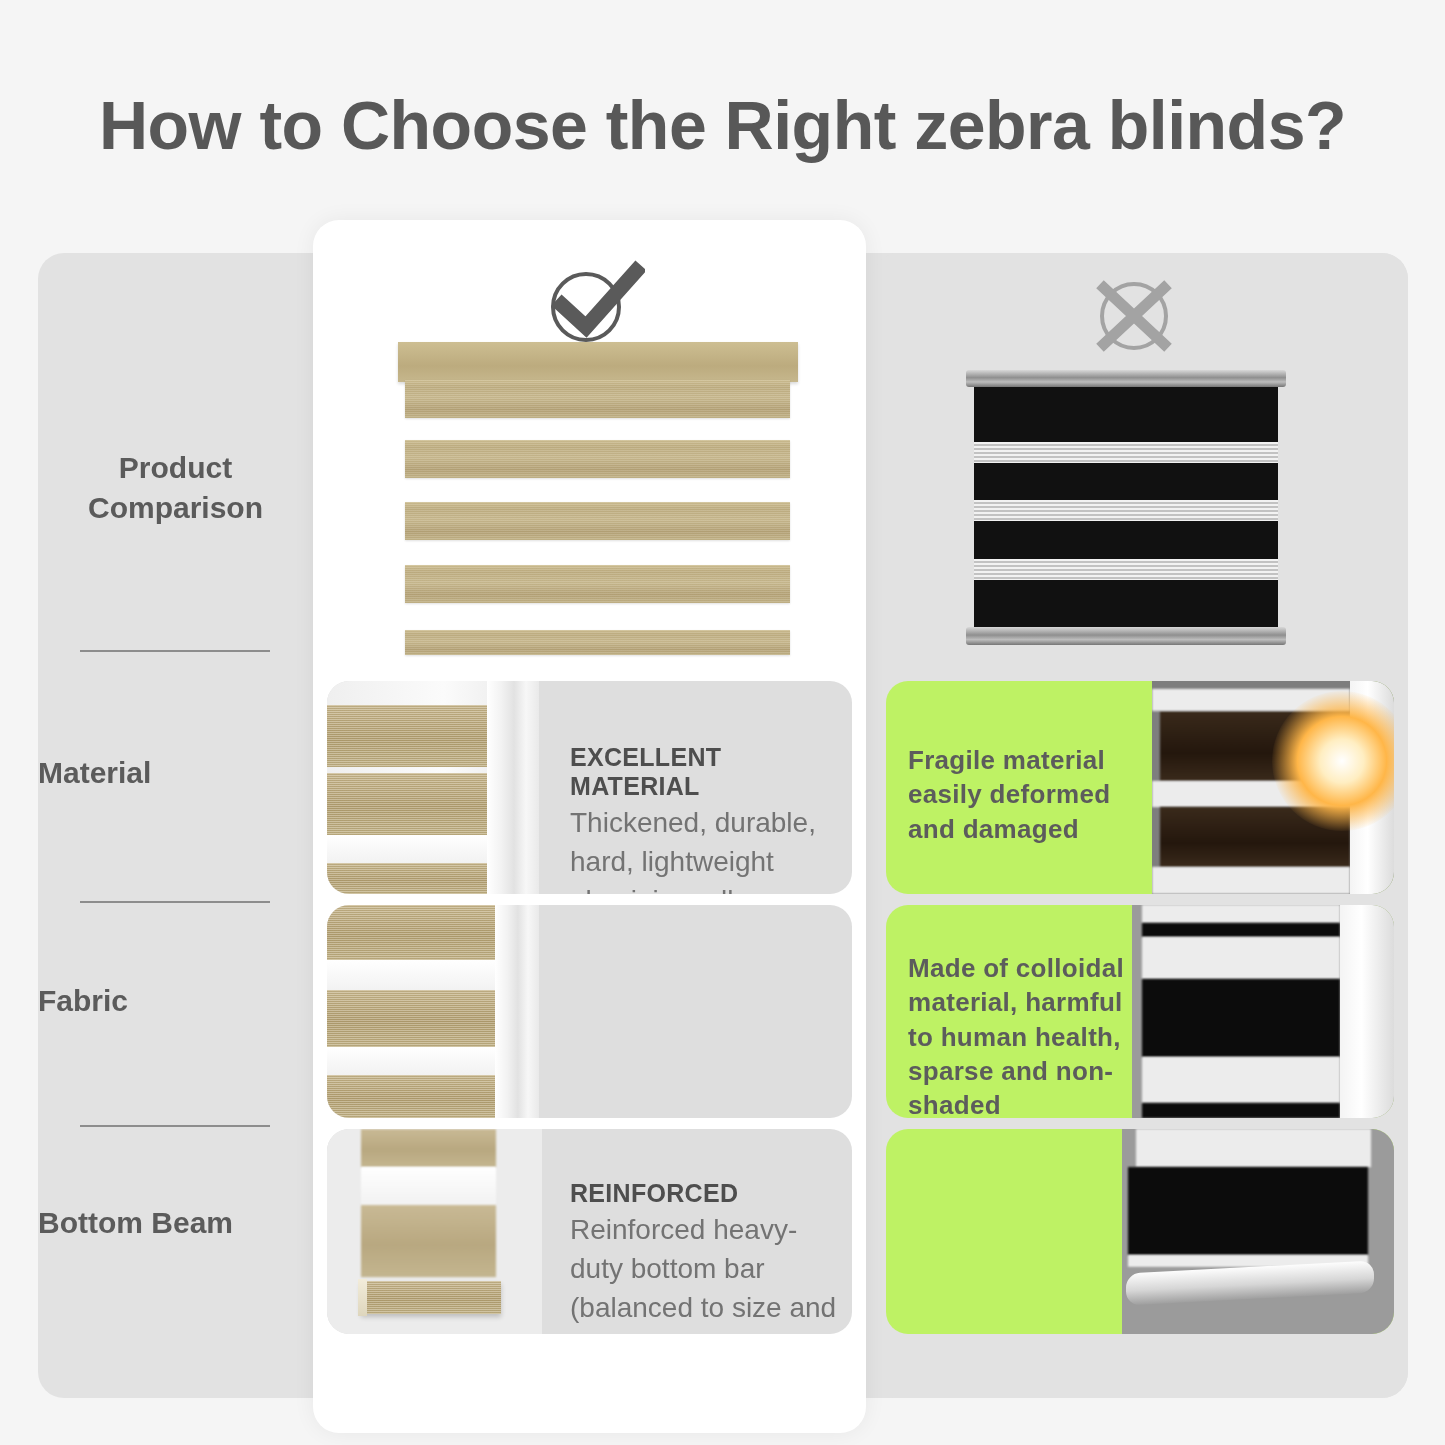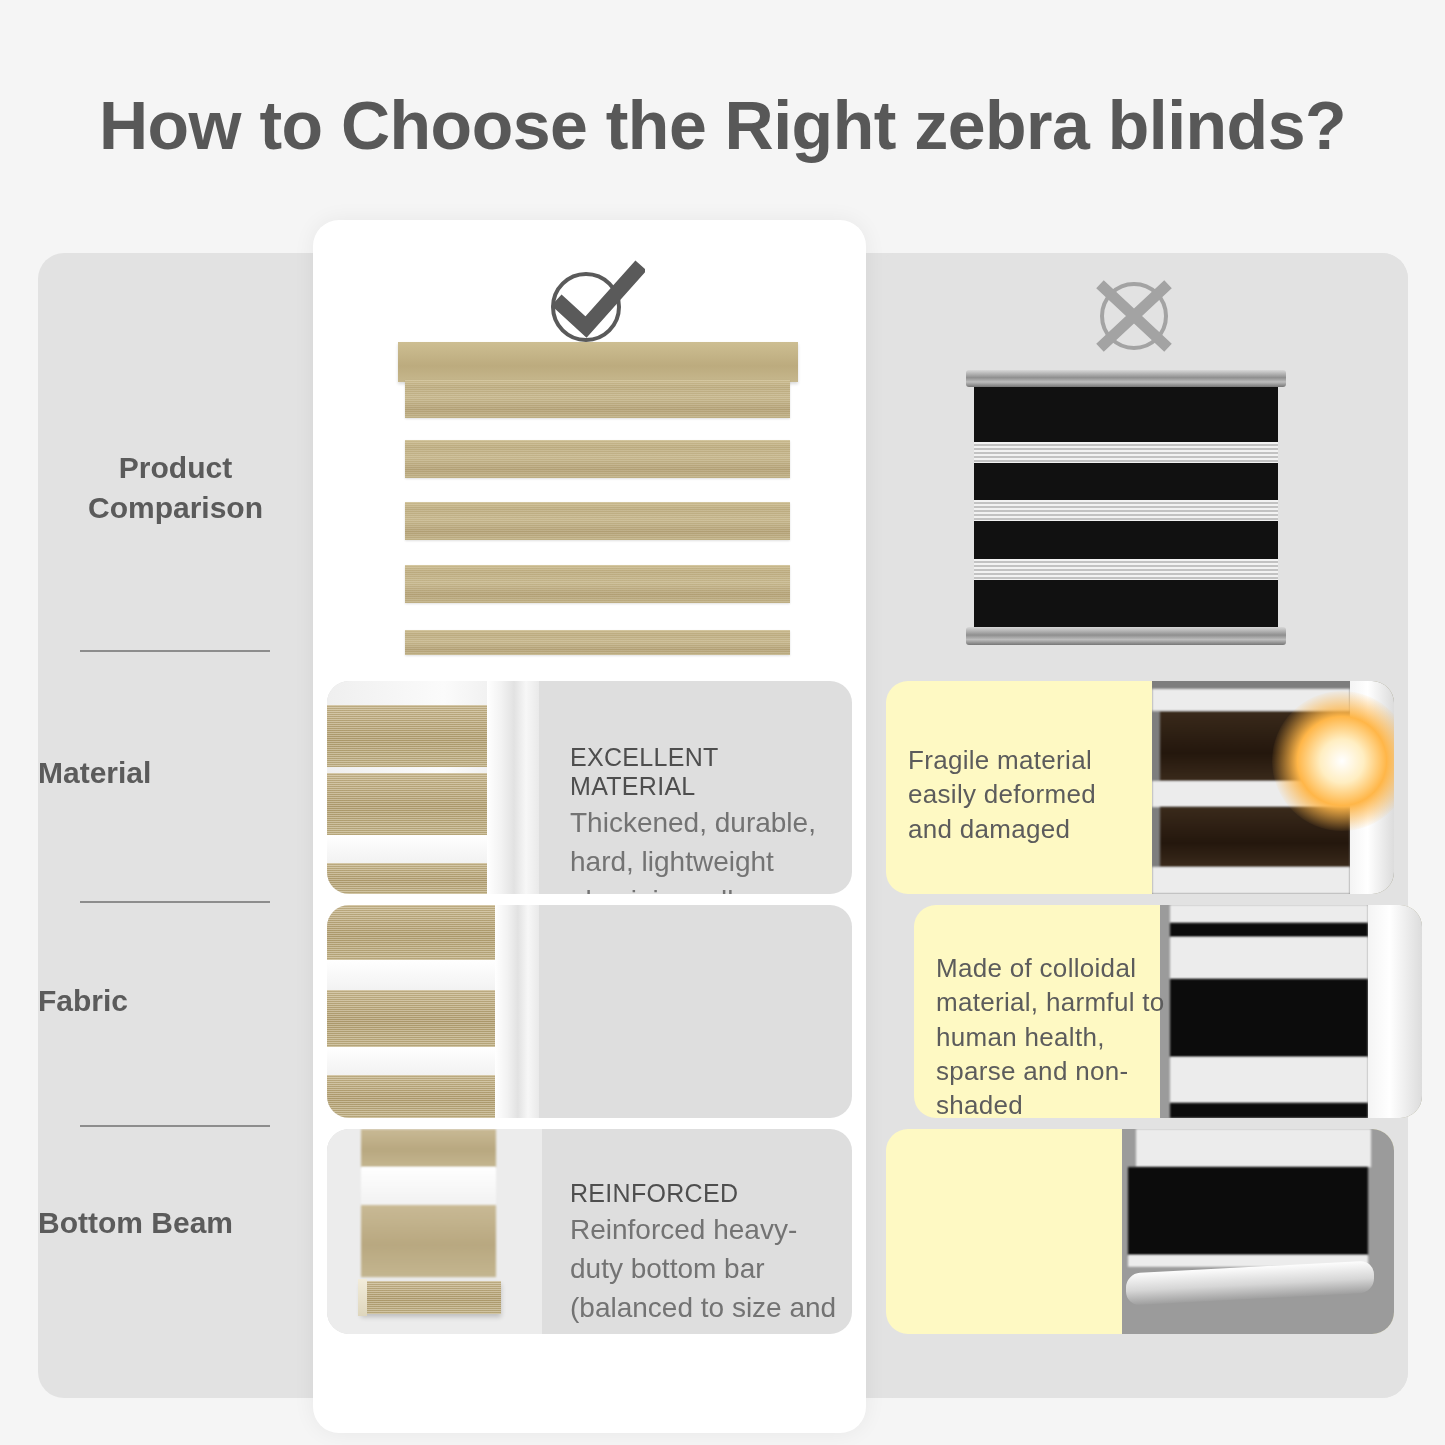--- a/index.html
+++ b/index.html
@@ -58,23 +58,23 @@
   .headrail{
     position:absolute;left:85px;top:12px;width:400px;height:40px;
     background:linear-gradient(180deg,#cdbe92,#bcab7e 60%,#c6b78d);
     box-shadow:0 2px 3px rgba(0,0,0,.15);
   }
   
   .fcard{
     position:absolute;border-radius:22px;overflow:hidden;
   }
   .fcard.good{background:#dedede;}
-  .fcard.bad{background:#fef9c3;}
+  .fcard.bad{background:#bef264;}
   .fcard .txt{position:absolute;}
-  .f-title{font-size:25px;font-weight:normal;color:#4e4e4e;letter-spacing:.3px;}
+  .f-title{font-size:25px;font-weight:bold;color:#4e4e4e;letter-spacing:.3px;}
   .f-title.bad{font-size:26px;color:#5c5c5c;line-height:1.32;}
   .f-body{font-size:28px;color:#737373;line-height:1.4;margin-top:2px;}
   .photo{position:absolute;top:0;bottom:0;overflow:hidden;}
   
   .win-frame{
     position:absolute;inset:0;
     background:linear-gradient(90deg,#efefef 0%,#fbfbfb 55%,#e6e6e6 100%);
   }
   .tanband{
     position:absolute;left:0;
@@ -227,21 +227,21 @@
     <div class="warmwood blur" style="left:8px;top:126px;width:190px;height:60px;"></div>
     <div class="sheer-slat blur" style="left:0;top:186px;width:198px;height:27px;"></div>
     <div class="frame-white" style="left:198px;top:0;width:44px;height:213px;"></div>
     <div class="sunburst" style="left:120px;top:10px;width:140px;height:140px;"></div>
   </div>
   <div class="txt" style="left:22px;top:62px;width:230px;">
     <div class="f-title bad">Fragile material easily deformed and damaged</div>
   </div>
 </div>
 
-<div class="fcard bad" style="left:914px;top:905px;width:508px;height:213px;">
+<div class="fcard bad" style="left:886px;top:905px;width:508px;height:213px;">
   <div class="photo" style="left:246px;width:262px;">
     <div style="position:absolute;inset:0;background:#9b9b9b;"></div>
     <div class="sheer-slat blur" style="left:10px;top:0;width:198px;height:18px;"></div>
     <div class="dark-slat blur" style="left:10px;top:18px;width:198px;height:14px;"></div>
     <div class="sheer-slat blur" style="left:10px;top:32px;width:198px;height:42px;"></div>
     <div class="dark-slat blur" style="left:10px;top:74px;width:198px;height:78px;"></div>
     <div class="sheer-slat blur" style="left:10px;top:152px;width:198px;height:46px;"></div>
     <div class="dark-slat blur" style="left:10px;top:198px;width:198px;height:15px;"></div>
     <div class="frame-white" style="left:208px;top:0;width:54px;height:213px;"></div>
   </div>

